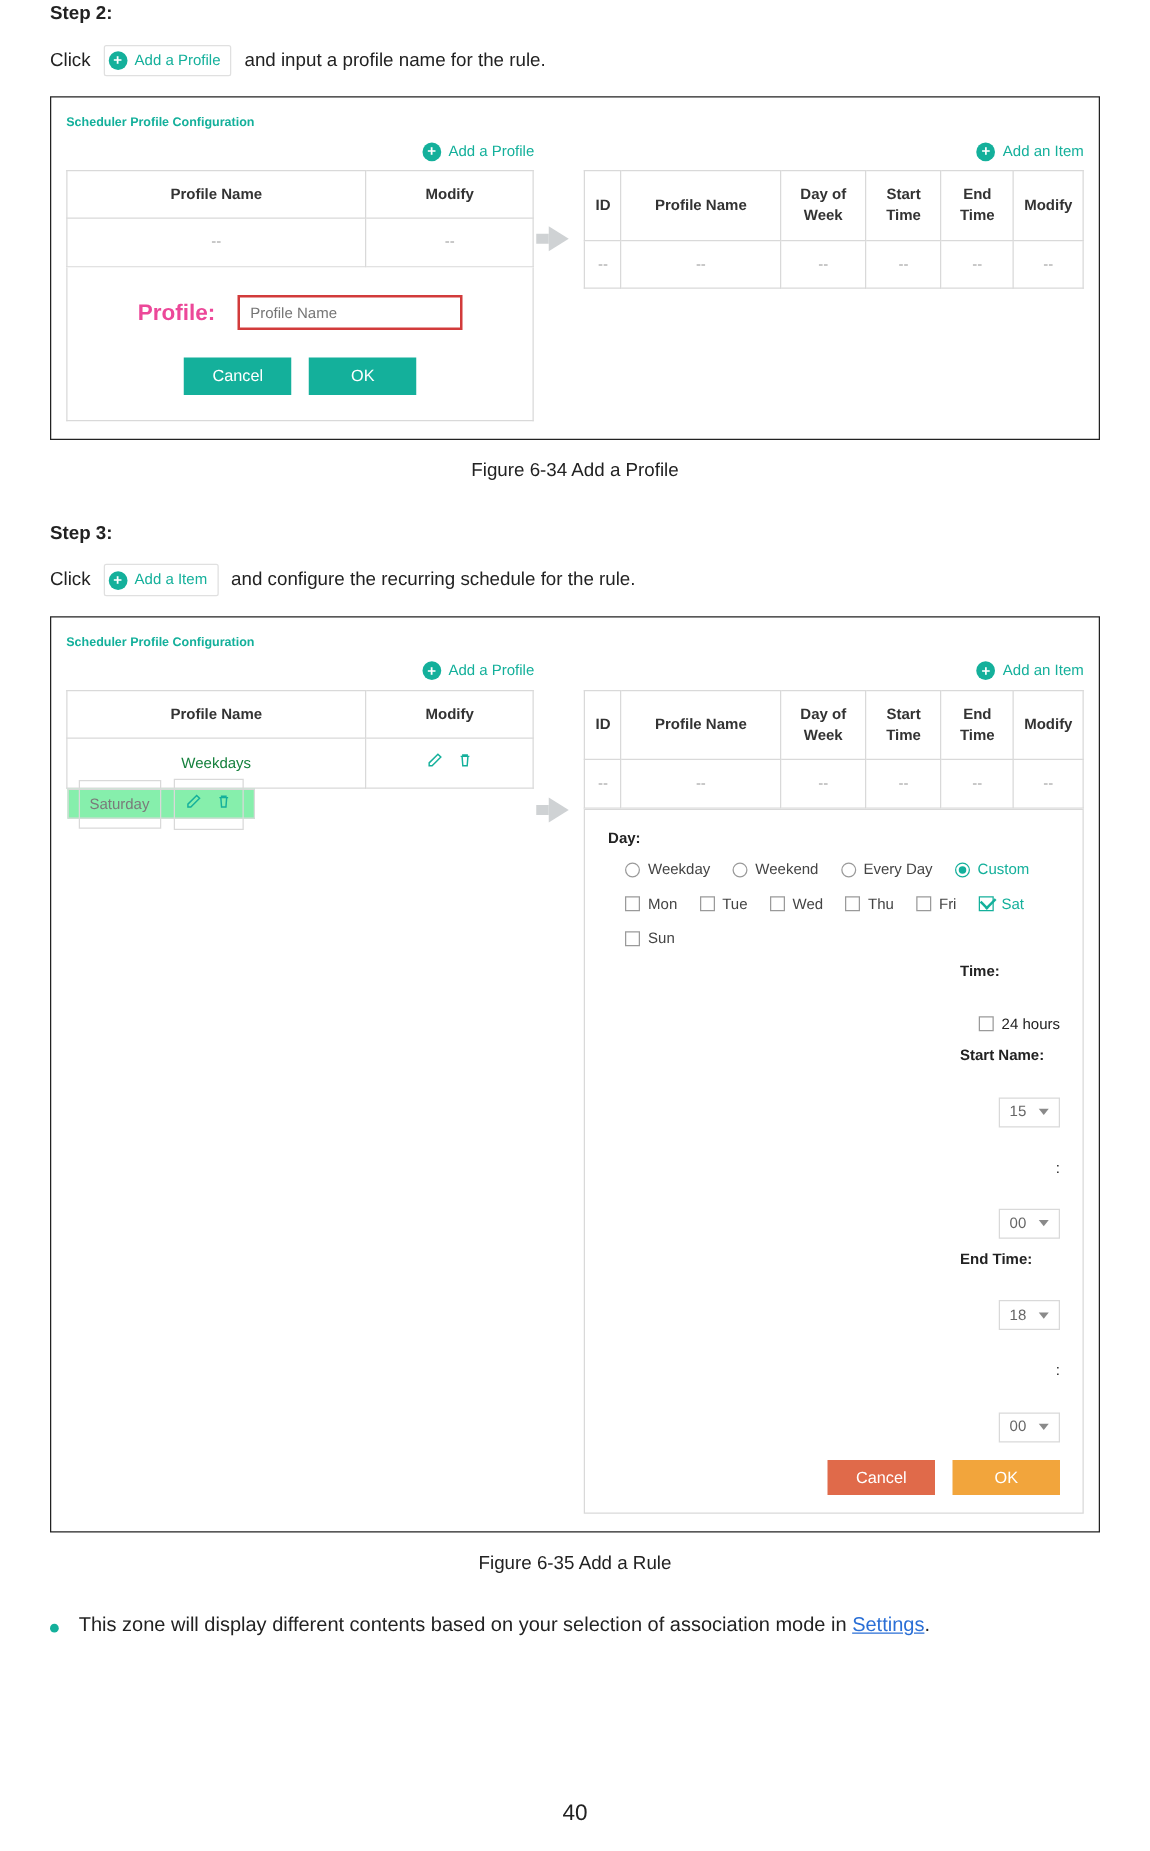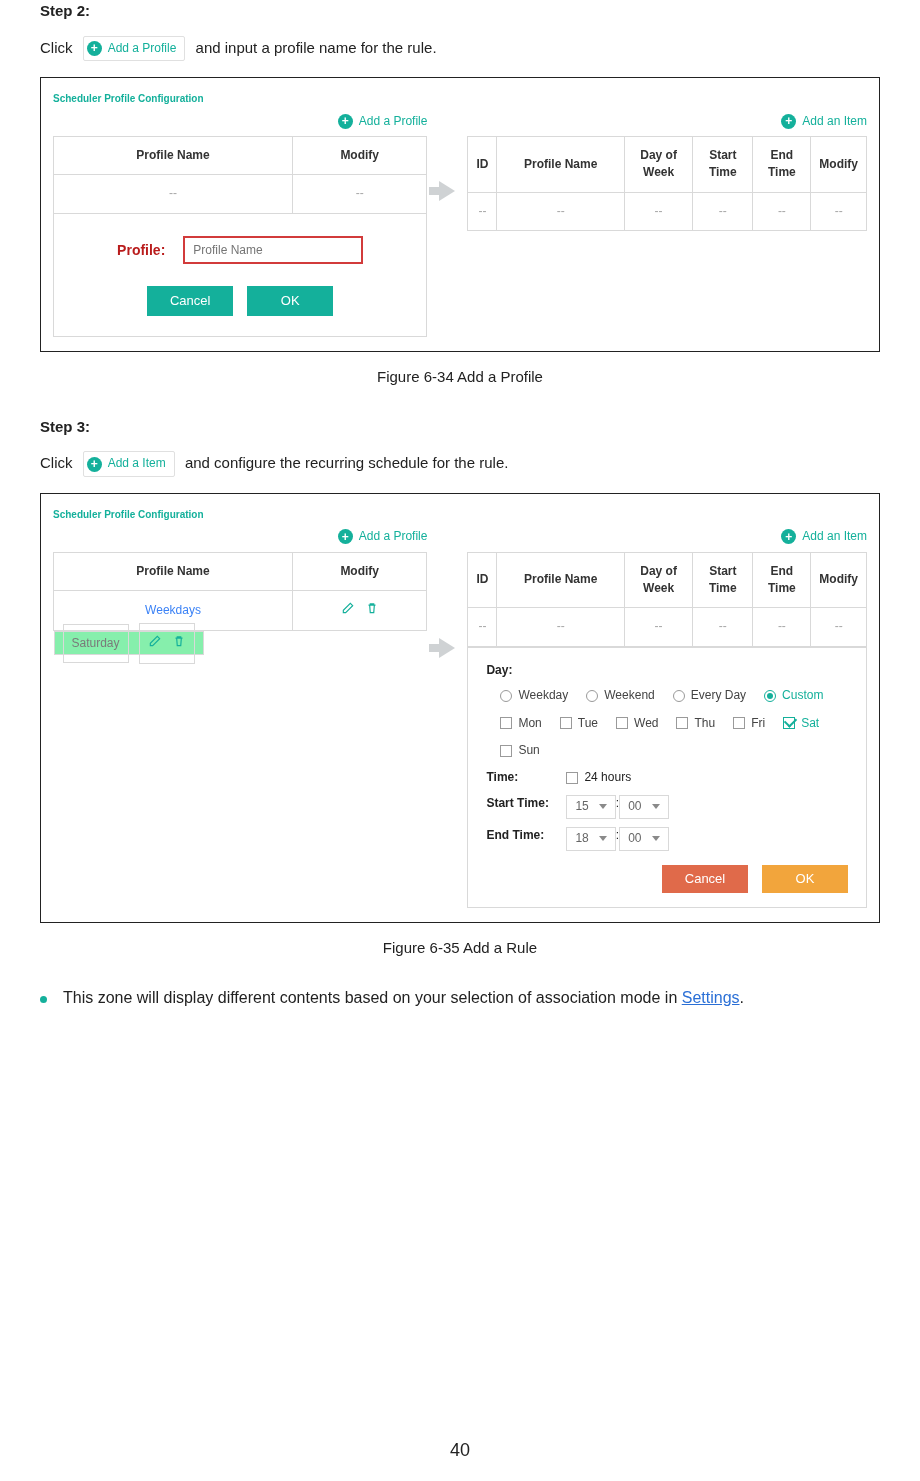--- a/index.html
+++ b/index.html
@@ -76,21 +76,21 @@
   table.uitbl td.muted{color:#a7a7a7;}
   tr.sel{background:#86efac;}
 
   
   .popup{
     border:1px solid var(--border);
     padding:22px 20px 20px 20px;
     background:#fff;
   }
   .popup-row{display:flex;align-items:center;gap:18px;margin-bottom:22px;justify-content:center;}
-  .popup-row label{font-size:14px;color:#b91c1c;font-weight:600;}
+  .popup-row label{font-size:18px;color:#ec4899;font-weight:600;}
   .popup-row input[type=text]{
     border:2px solid #d23b3b;height:28px;padding:0 8px;
     font-size:12px;color:#999;width:180px;background:#fff;
   }
   .btnrow{display:flex;justify-content:center;gap:14px;}
   .btn{min-width:86px;height:30px;border:none;color:#fff;font-size:13px;cursor:pointer;}
   .btn.cancel{background:var(--teal);}
   .btn.ok{background:var(--teal);}
 
   
@@ -115,21 +115,21 @@
   .radio.checked{border-color:var(--teal);}
   .radio.checked::after{content:"";position:absolute;inset:2px;border-radius:50%;background:var(--teal);}
   .cbox{width:12px;height:12px;border:1.5px solid #9a9a9a;display:inline-block;position:relative;}
   .cbox.checked{border-color:var(--teal);}
   .cbox.checked::after{
     content:"";position:absolute;left:1px;top:-1px;width:9px;height:6px;
     border-left:2px solid var(--teal);border-bottom:2px solid var(--teal);
     transform:rotate(-45deg);
   }
   .teal-text{color:var(--teal);}
-  .time-row{display:flex;align-items:flex-start;gap:0;font-size:12px;margin:8px 0;padding-left:0;}
+  .time-row{display:flex;align-items:flex-end;gap:24px;font-size:12px;margin:8px 0;padding-left:0;flex-direction:column;}
   .time-row .tlabel{width:80px;font-weight:700;}
   .sel{
     display:inline-flex;align-items:center;justify-content:space-between;
     border:1px solid var(--border);height:24px;min-width:48px;padding:0 8px;
     font-size:12px;color:#666;background:#fff;gap:10px;
   }
   .sel .caret{width:0;height:0;border-left:4px solid transparent;border-right:4px solid transparent;border-top:5px solid #8a8a8a;}
   .btnrow2{display:flex;justify-content:flex-end;gap:14px;margin-top:14px;}
   .btn2{min-width:86px;height:28px;border:none;color:#fff;font-size:13px;cursor:pointer;}
   .btn2.cancel{background:#e06a4a;}
@@ -254,21 +254,21 @@
           <span>Add a Profile</span>
         </span>
       </div>
       <table class="uitbl">
         <tbody>
             <tr>
           <th style="width:64%">Profile Name</th>
           <th>Modify</th>
         </tr>
         <tr>
-          <td style="color:#3b82f6">Weekdays</td>
+          <td style="color:#15803d">Weekdays</td>
           <td>
             <span class="act">
               <span class="ico">
                 <svg viewBox="0 0 24 24" fill="none" stroke="#14b09b" stroke-width="2">
                       <path d="M4 20h4L20 8l-4-4L4 16v4z"></path>
                     </svg>
               </span>
               <span class="ico">
                 <svg viewBox="0 0 24 24" fill="none" stroke="#14b09b" stroke-width="2">
                       <path d="M6 7h12M9 7V5h6v2M8 7l1 13h6l1-13"></path>
@@ -384,21 +384,21 @@
         </div>
 
         <div class="time-row">
           <span class="tlabel">Time:</span>
           <label style="display:inline-flex;align-items:center;gap:6px;">
               <span class="cbox"></span>
               <span>24 hours</span>
             </label>
         </div>
         <div class="time-row">
-          <span class="tlabel">Start Time:</span>
+          <span class="tlabel">Start Name:</span>
           <span class="sel">
               <span>15</span>
               <span class="caret"></span>
             </span>
           <span>:</span>
           <span class="sel">
               <span>00</span>
               <span class="caret"></span>
             </span>
         </div>

